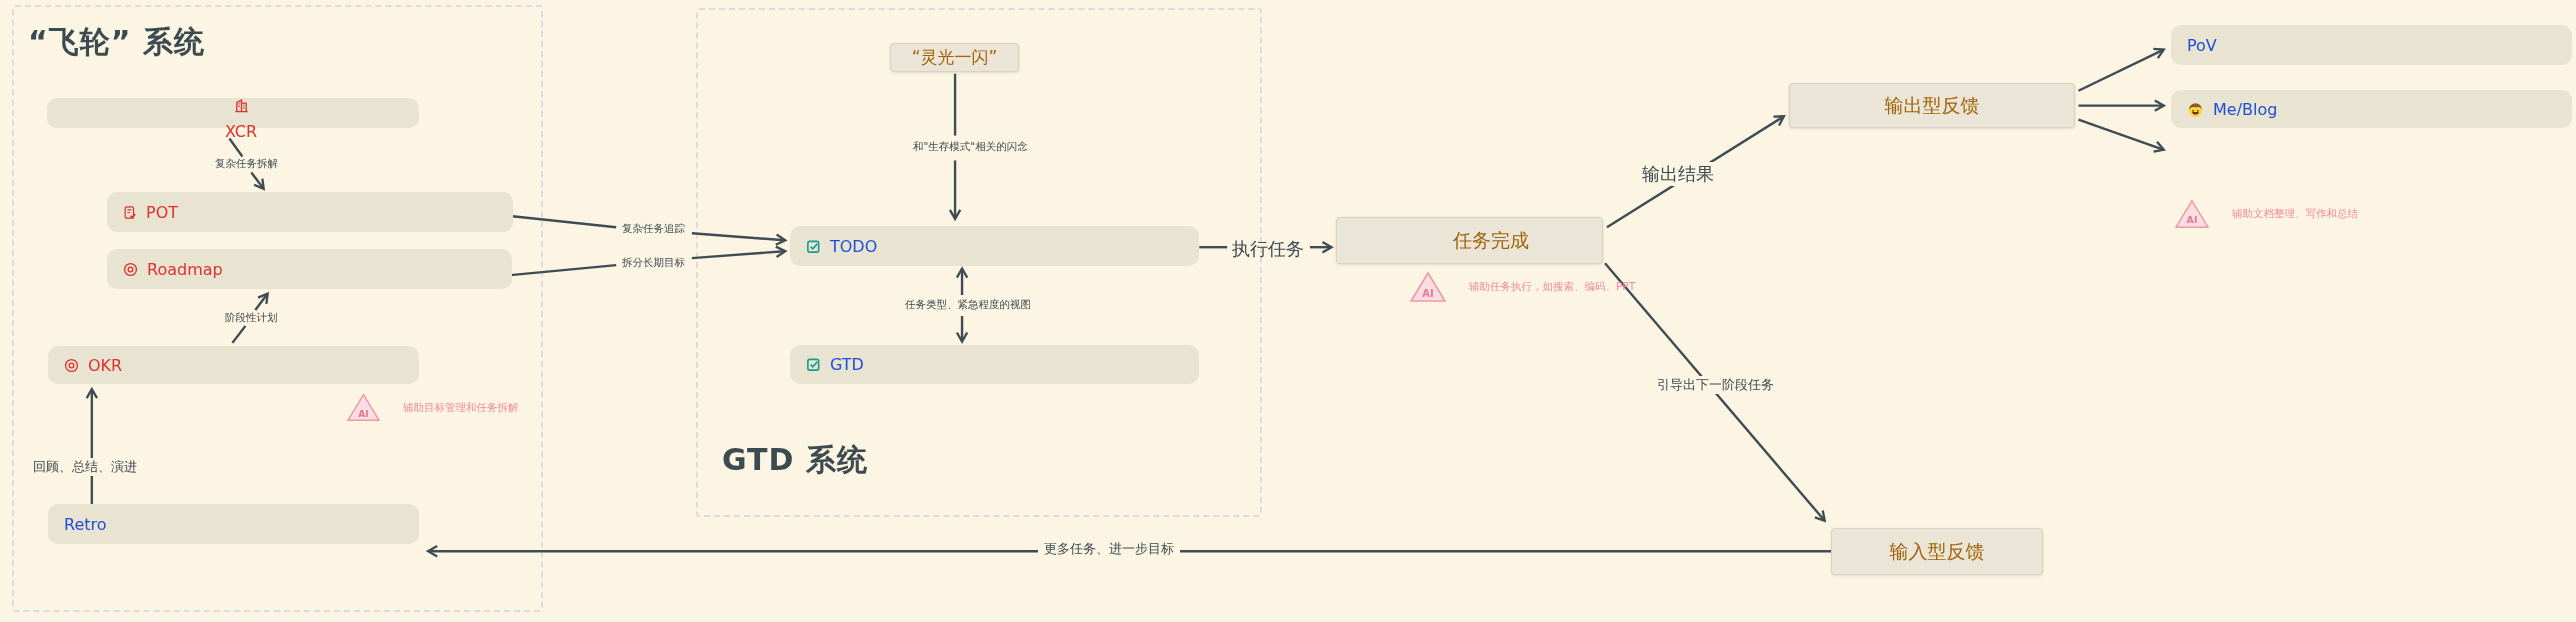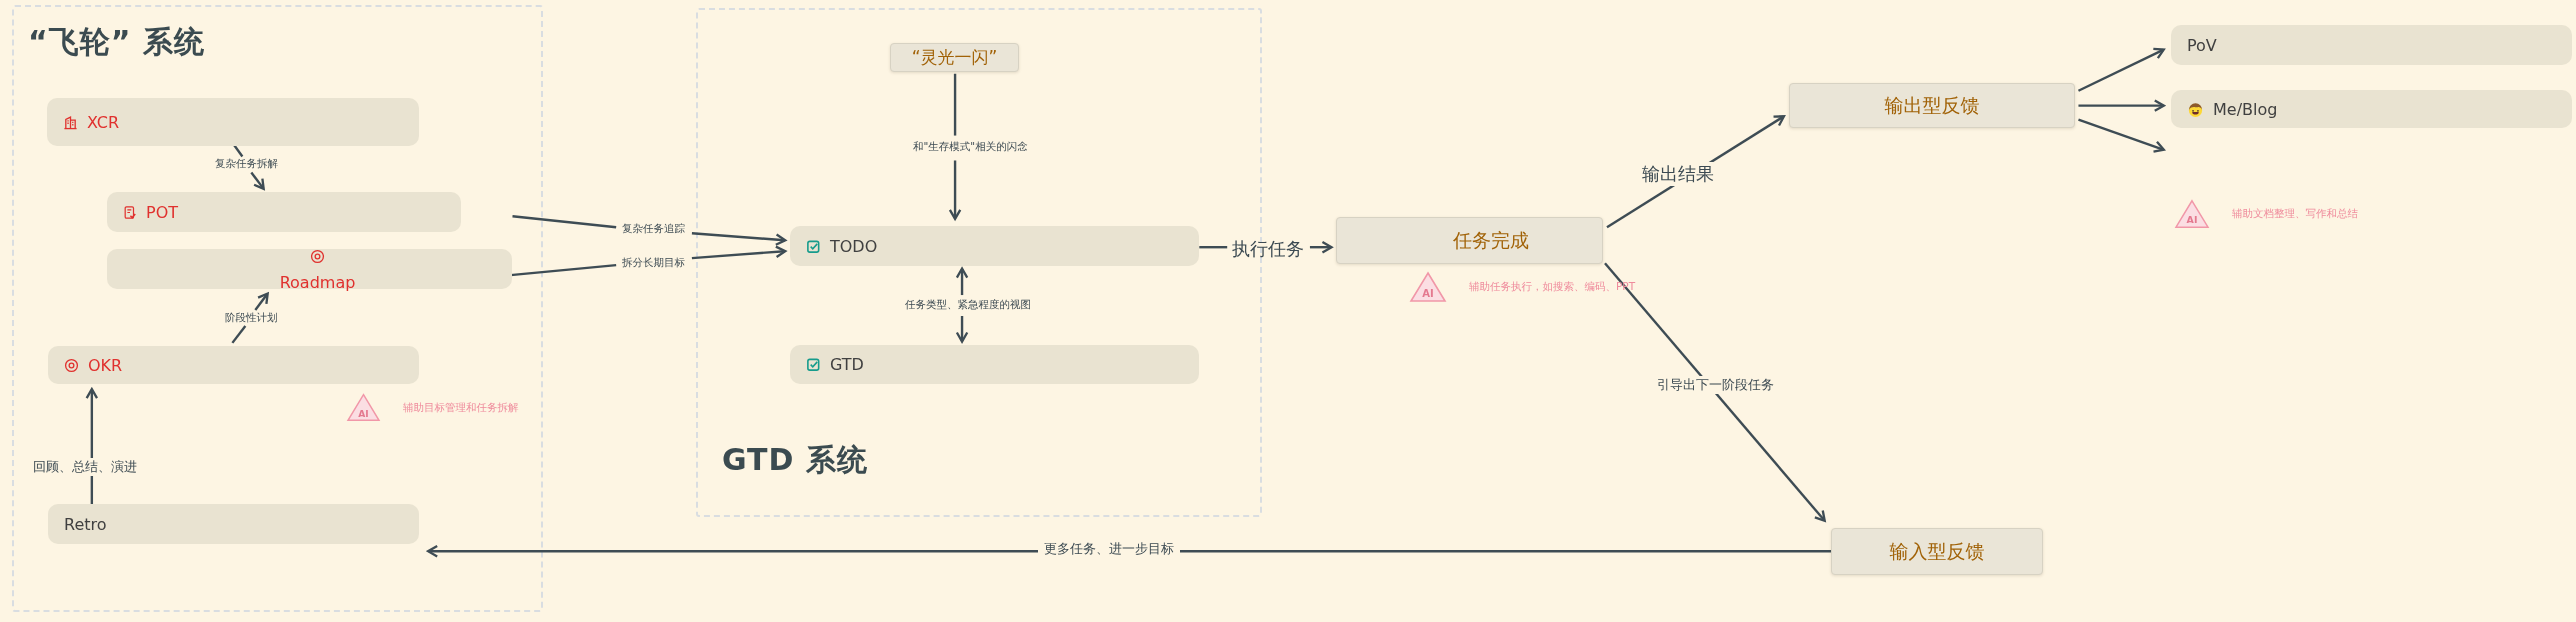--- a/index.html
+++ b/index.html
@@ -9,26 +9,26 @@
   #panel-flywheel{left:12px;top:5px;width:527px;height:603px;}
   #panel-gtd{left:696px;top:8px;width:562px;height:505px;}
   .panel-title{position:absolute;font-size:30px;font-weight:bold;color:#3b4b50;letter-spacing:1px;z-index:3;}
   #t-flywheel{left:28px;top:22px;}
   #t-gtd{left:722px;top:440px;}
   .node{position:absolute;background:#e9e3d1;border-radius:10px;display:flex;align-items:center;
         gap:9px;padding:0 0 0 16px;box-sizing:border-box;font-size:16px;z-index:2;}
   .node.center{background:#eae5d7;border:1px solid #d7d2c3;border-radius:4px;justify-content:center;
         padding:0;box-shadow:0 1px 3px rgba(80,70,40,.15);font-size:19px;color:#41515a;}
   .lbl.red{color:#e0312e;}
-  .lbl.teal{color:#404040;text-align:center;}
+  .lbl.teal{color:#1d4ed8;text-align:center;}
   .lbl.dark{color:#a16207;}
   .icon{display:inline-flex;align-items:center;}
-  #n-xcr{left:47px;top:98px;width:372px;height:48px;}
-  #n-pot{left:107px;top:192px;width:354px;height:40px;}
-  #n-roadmap{left:107px;top:249px;width:405px;height:40px;flex-direction:column;}
+  #n-xcr{left:47px;top:98px;width:372px;height:30px;flex-direction:column;}
+  #n-pot{left:107px;top:192px;width:406px;height:40px;}
+  #n-roadmap{left:107px;top:249px;width:405px;height:40px;}
   #n-okr{left:48px;top:346px;width:371px;height:38px;}
   #n-retro{left:48px;top:504px;width:371px;height:40px;}
   #n-spark{left:890px;top:43px;width:129px;height:29px;font-size:17px;}
   #n-todo{left:790px;top:226px;width:409px;height:40px;}
   #n-gtdbox{left:790px;top:345px;width:409px;height:39px;}
   #n-taskdone{left:1336px;top:217px;width:267px;height:47px;padding-left:43px;}
   #n-outputfb{left:1789px;top:83px;width:286px;height:45px;}
   #n-inputfb{left:1831px;top:528px;width:212px;height:47px;}
   #n-pov{left:2171px;top:25px;width:401px;height:40px;}
   #n-meblog{left:2171px;top:90px;width:401px;height:38px;}

